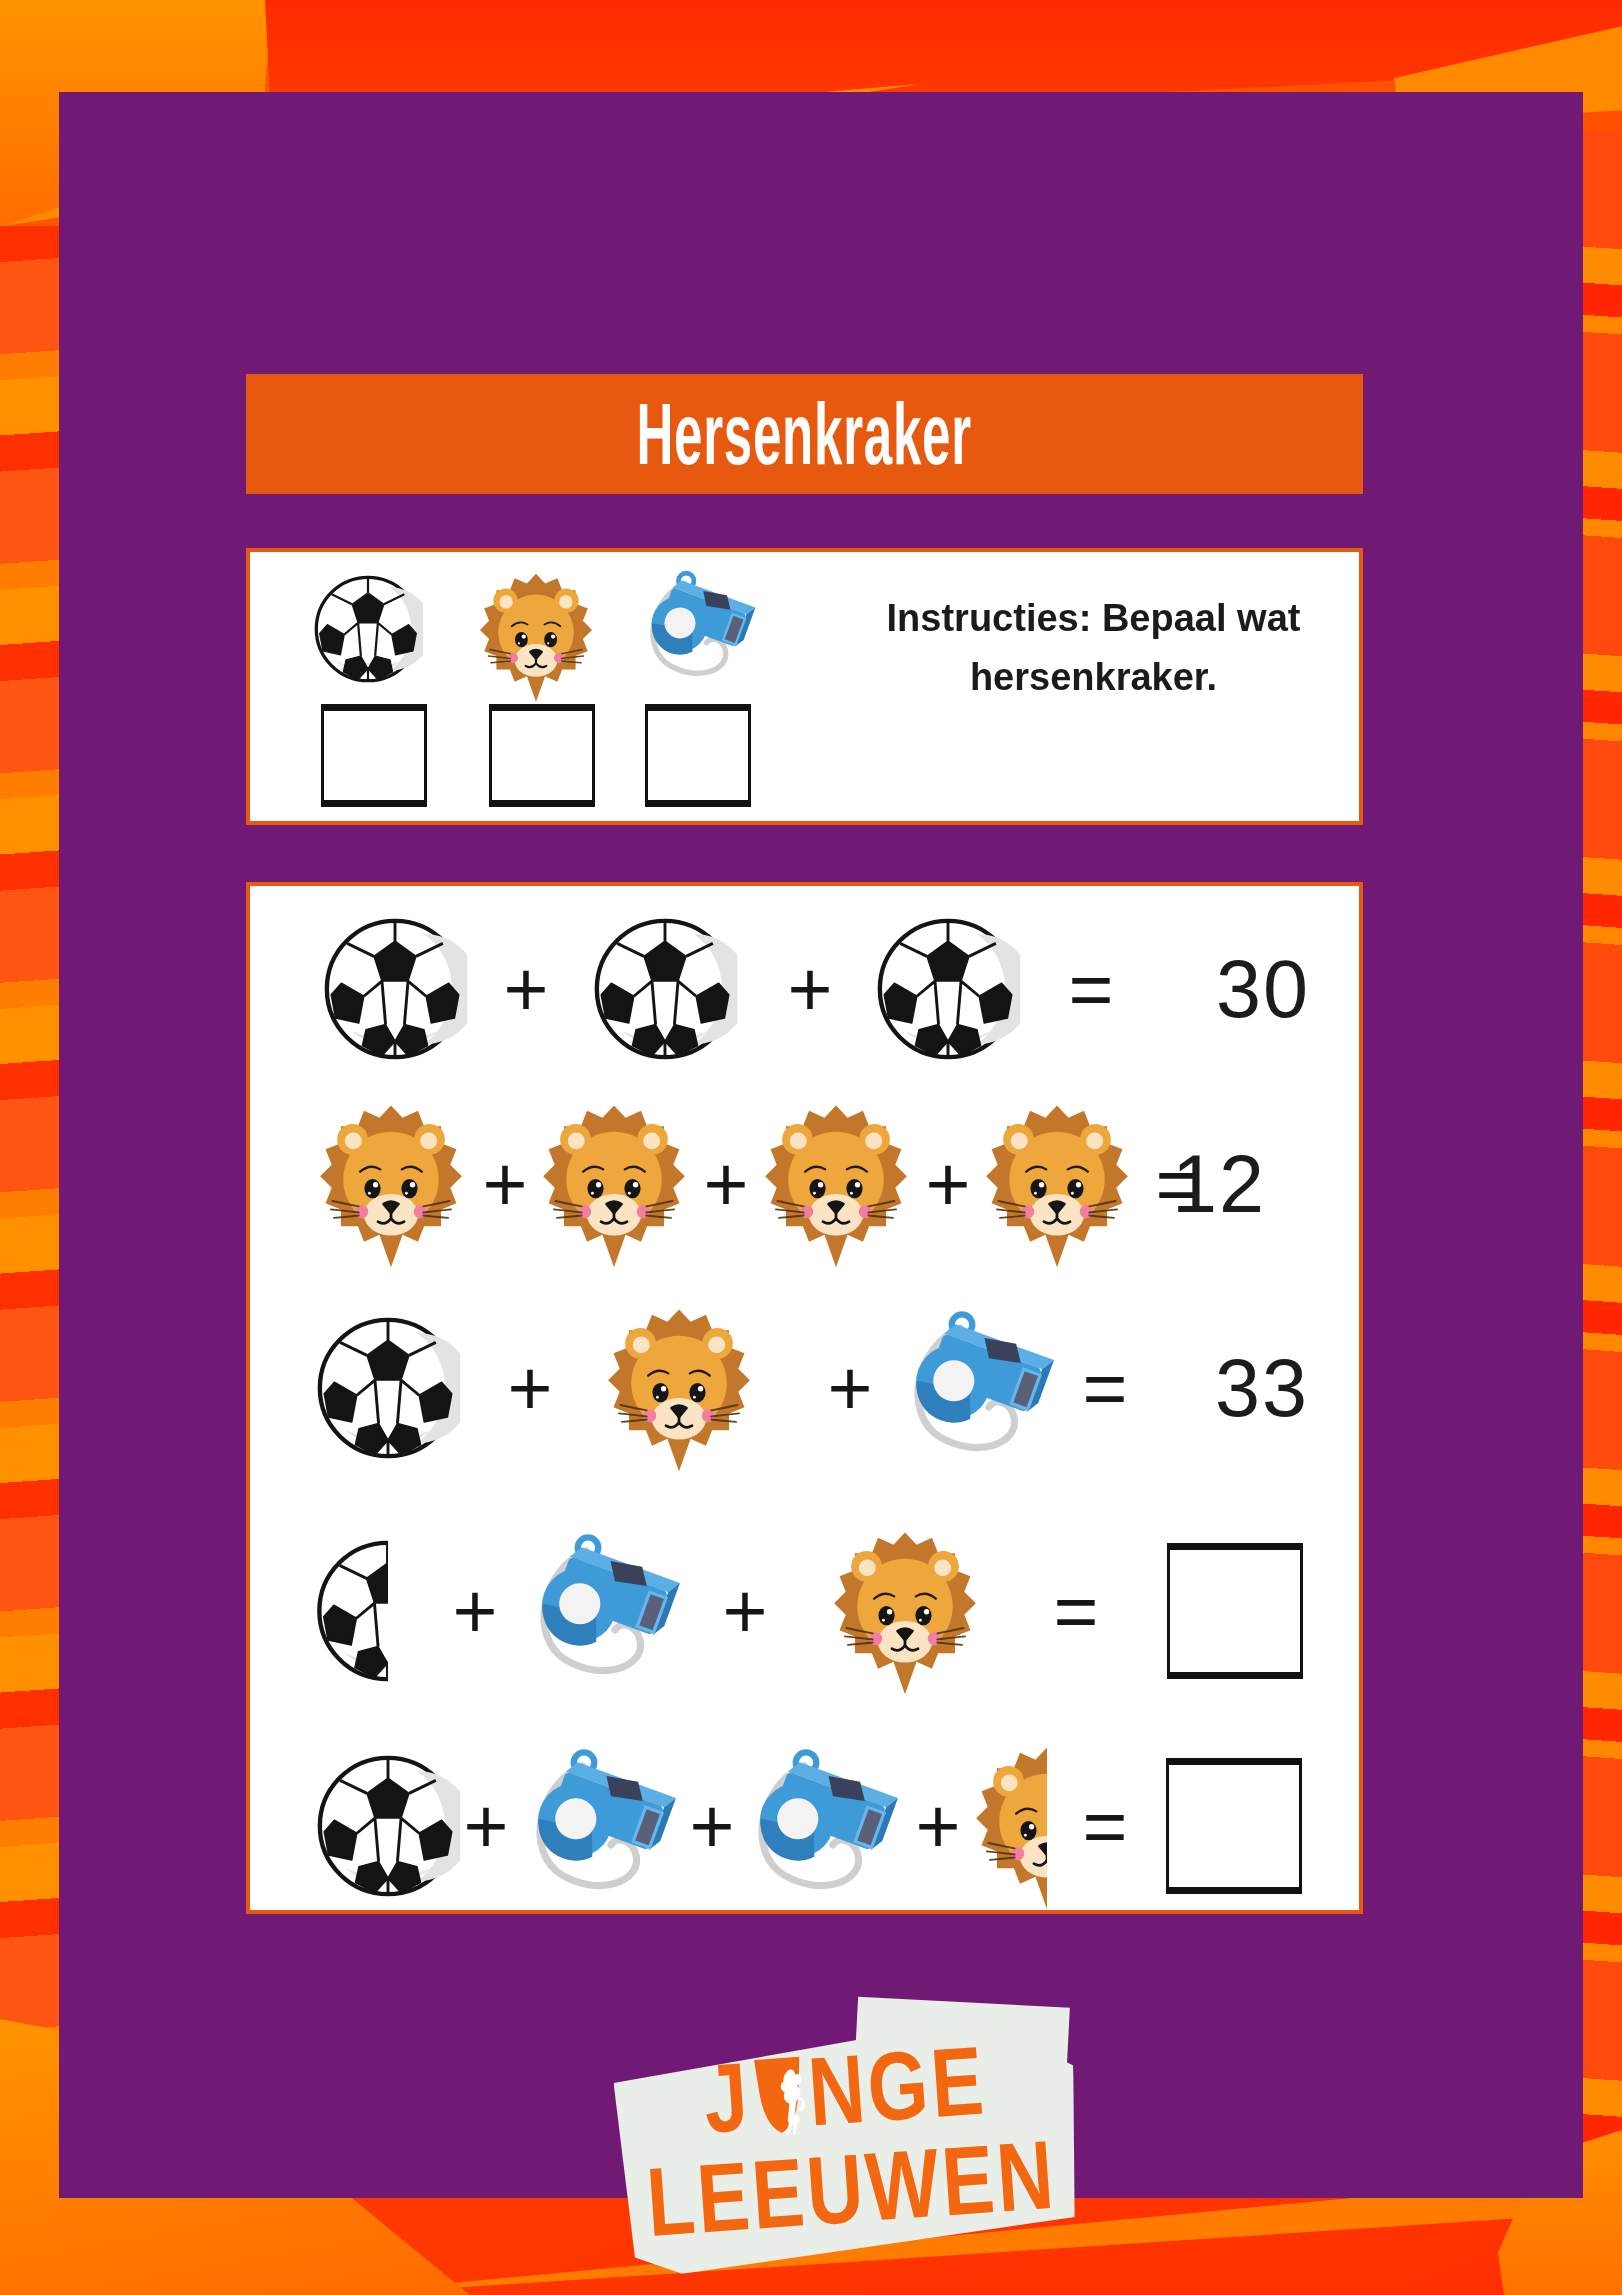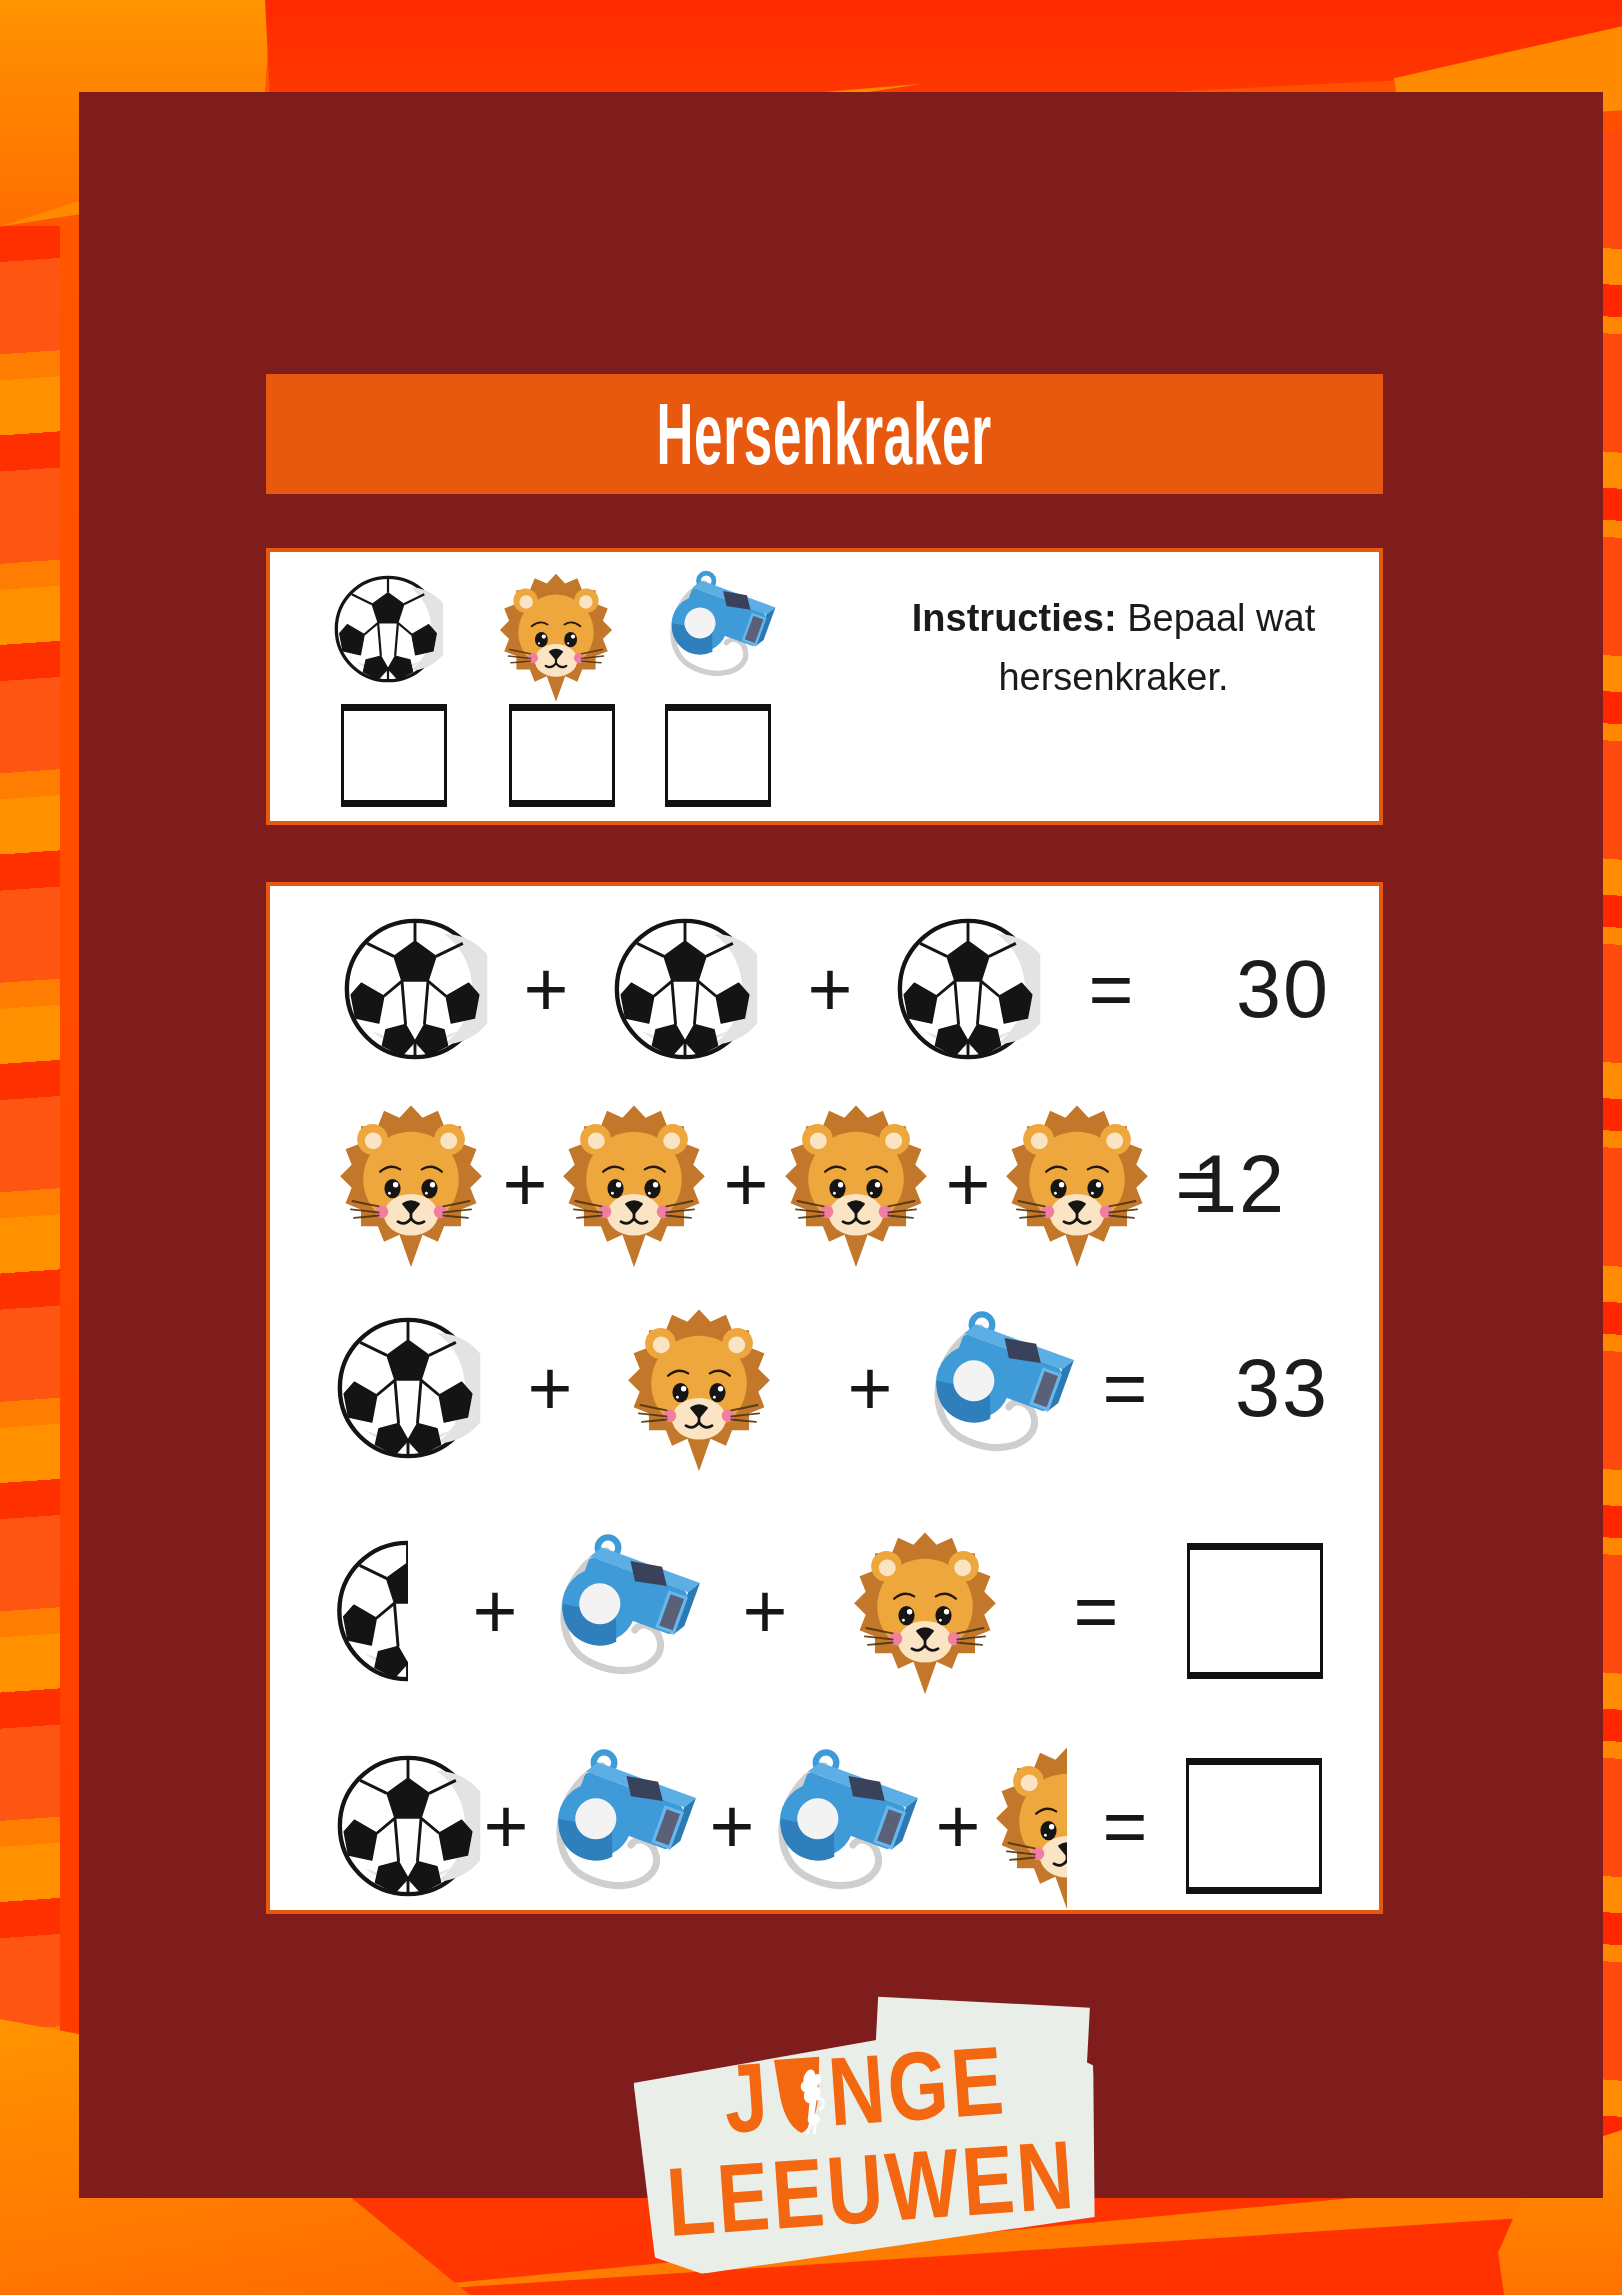--- a/index.html
+++ b/index.html
@@ -15,29 +15,29 @@
   .patch{position:absolute;}
   .p-tl{left:0;top:0;width:272px;height:229px;background:linear-gradient(180deg,#FF9400,#FF6D00);clip-path:polygon(0 0,100% 0,96% 61%,0 99%);}
   .p-topred{left:265px;top:0;width:1358px;height:141px;background:linear-gradient(180deg,#FF2A00,#FF3E00);clip-path:polygon(0 0,100% 0,100% 49%,0.5% 97%);}
   .p-wedge{left:0;top:79px;width:926px;height:157px;background:#FF8A00;clip-path:polygon(0 94%,99.6% 3%,29% 38%);}
   .p-tr{left:1394px;top:26px;width:229px;height:111px;background:#FF8A00;clip-path:polygon(0 47%,100% 0,100% 76%,3% 88%);}
   .p-bsliver{left:314px;top:2166px;width:1309px;height:130px;background:#FF7C00;clip-path:polygon(0 100%,100% 5%,100% 35%,1% 100%);}
   .p-bl{left:0;top:2019px;width:471px;height:277px;background:linear-gradient(170deg,#FF9400,#FF6A00);clip-path:polygon(0 0,37% 12%,100% 100%,0 100%);}
   .p-br{left:1498px;top:2130px;width:124px;height:166px;background:linear-gradient(180deg,#FF8E00,#FF7200);clip-path:polygon(34% 16%,100% 0,100% 100%,5% 100%,0 74%);}
 
   
-  .page{position:absolute;left:59px;top:92px;width:1524px;height:2106px;background:#7f1d1d;margin-left:20px;}
+  .page{position:absolute;left:59px;top:92px;width:1524px;height:2106px;background:#701a75;}
 
   
   .banner{position:absolute;left:187px;top:282px;width:1117px;height:120px;background:#E7590E;
     display:flex;align-items:center;justify-content:center;}
   .banner-text{color:#fff;font-size:88px;font-weight:700;letter-spacing:1.3px;transform:scaleX(0.58);white-space:nowrap;}
 
   
-  .instr{position:absolute;left:187px;top:456px;width:1117px;height:277px;border:4.6px solid #E7590E;box-sizing:border-box;background:#fff;}
+  .instr{position:absolute;left:187px;top:456px;width:1117px;height:277px;border:4.6px solid #E7590E;box-sizing:border-box;background:#fff;font-weight:bold;}
   .vbox{position:absolute;width:106px;height:103px;box-sizing:border-box;border:3.3px solid #111;border-top-width:7.2px;border-bottom-width:7.2px;background:#fff;}
   .instr-text{position:absolute;left:582px;top:37px;width:523px;text-align:center;font-size:38px;line-height:59px;color:#1b1b1b;}
 
   
   .puzzle{position:absolute;left:187px;top:790px;width:1117px;height:1032px;border:4.6px solid #E7590E;box-sizing:border-box;background:#fff;}
   .row{position:absolute;left:0;width:100%;}
   .pz-item{position:absolute;top:50%;transform:translate(-50%,-50%);}
   .pz-edge{position:absolute;top:50%;transform:translateY(-50%);}
   .op{font-size:77px;font-weight:400;color:#161616;line-height:1;}
   .num{font-size:81px;font-weight:400;color:#1c1c1c;line-height:1;letter-spacing:2px;}

